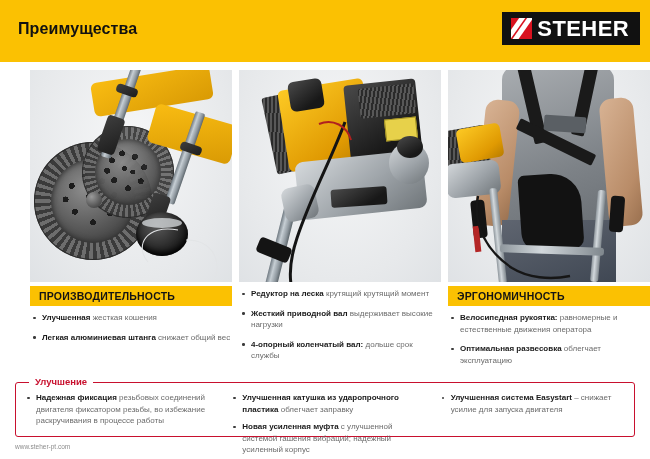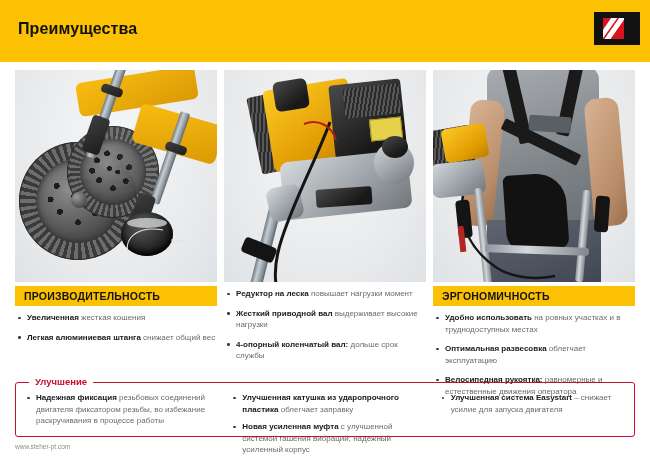--- a/index.html
+++ b/index.html
@@ -62,21 +62,21 @@
     color: #ffffff;
     font-size: 22px;
     font-weight: bold;
     letter-spacing: 0.4px;
     line-height: 1;
   }
 
   
   .cols {
     position: absolute;
-    left: 15px; top: 70px;
+    left: 30px; top: 70px;
     width: 620px;
     display: flex;
     gap: 7px;
   }
   .col { width: 202px; }
 
   .photo {
     height: 212px;
     background: #eceef0;
     position: relative;
@@ -271,20 +271,21 @@
 </head>
 <body>
 
 <div class="header">
   <div class="header-title">Преимущества</div>
   <div class="logo">
     <span class="logo-mark">
       <i class="s1"></i>
         <i class="s2"></i>
     </span>
+    <span class="logo-text">STEHER</span>
   </div>
 </div>
 
 <div class="cols">
 
   <div class="col">
     <div class="photo">
       <div class="ph-sheen"></div>
 
       <div class="blade" style="left:4px; top:72px; width:118px; height:118px;">
@@ -316,21 +317,21 @@
         <path d="M60 40 C88 40 96 62 88 82" stroke="#e2e4e6" stroke-width="1.1" fill="none"></path>
       </svg>
 
       <div class="sh" style="left:56px; top:122px; width:16px; height:16px; border-radius:50%; background:radial-gradient(circle at 35% 30%,#9a9a9a,#2e2e2e);"></div>
     </div>
 
     <div class="sec-head">ПРОИЗВОДИТЕЛЬНОСТЬ</div>
 
     <div class="bullets">
       <div class="bullet">
-        <b>Увеличенная</b><span> жесткая кошения</span>
+        <b>Улучшенная</b><span> жесткая кошения</span>
       </div>
       <div class="bullet">
         <b>Легкая алюминиевая штанга</b><span> снижает общий вес</span>
       </div>
     </div>
   </div>
 
   <div class="col">
     <div class="photo">
       <div class="ph-sheen"></div>
@@ -359,21 +360,21 @@
 
       <svg class="sh" style="left:78px; top:46px;" width="50" height="36" viewBox="0 0 50 36">
         <path d="M2 8 C16 2 30 10 34 24" stroke="#b02020" stroke-width="2" fill="none"></path>
       </svg>
       <div class="grip" style="left:18px; top:172px; width:34px; height:16px; transform:rotate(22deg);"></div>
     </div>
 
 
     <div class="bullets">
       <div class="bullet">
-        <b>Редуктор на леска</b><span> повышает нагрузки момент</span>
+        <b>Редуктор на леска</b><span> крутящий крутящий момент</span>
       </div>
       <div class="bullet">
         <b>Жесткий приводной вал</b><span> выдерживает высокие нагрузки</span>
       </div>
       <div class="bullet">
         <b>4-опорный коленчатый вал:</b><span> дольше срок службы</span>
       </div>
     </div>
   </div>
 
@@ -408,27 +409,24 @@
 
       <svg class="sh" style="left:10px; top:120px;" width="120" height="96" viewBox="0 0 120 96">
         <path d="M20 6 C14 36 30 62 54 78 C70 88 92 90 112 86" stroke="#161616" stroke-width="2.4" fill="none"></path>
       </svg>
     </div>
 
     <div class="sec-head">ЭРГОНОМИЧНОСТЬ</div>
 
     <div class="bullets">
       <div class="bullet">
-        <b>Удобно использовать</b><span> на ровных участках и в труднодоступных местах</span>
+        <b>Велосипедная рукоятка:</b><span> равномерные и естественные движения оператора</span>
       </div>
       <div class="bullet">
         <b>Оптимальная развесовка</b><span> облегчает эксплуатацию</span>
-      </div>
-      <div class="bullet">
-        <b>Велосипедная рукоятка:</b><span> равномерные и естественные движения оператора</span>
       </div>
     </div>
   </div>
 </div>
 
 <div class="improve">
   <span class="improve-label">Улучшение</span>
   <div class="improve-cols">
     <div class="improve-col">
       <div class="bullet">

